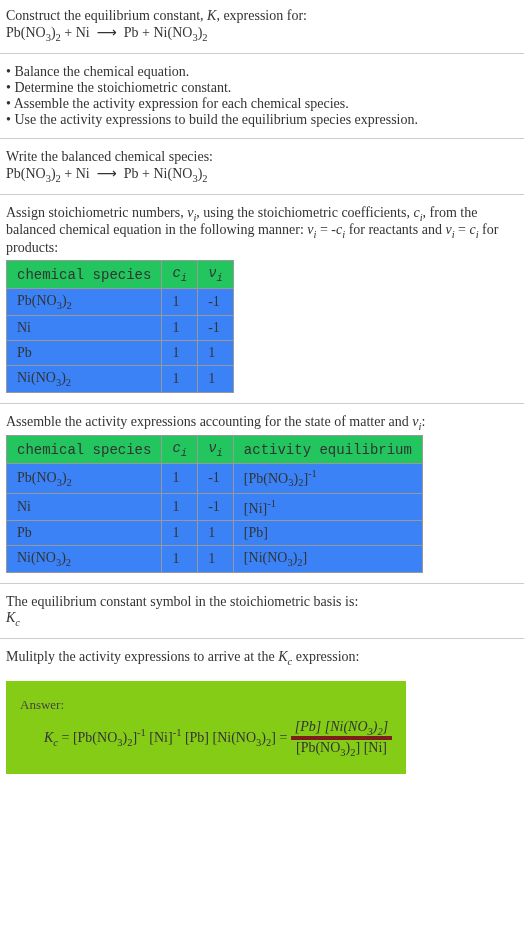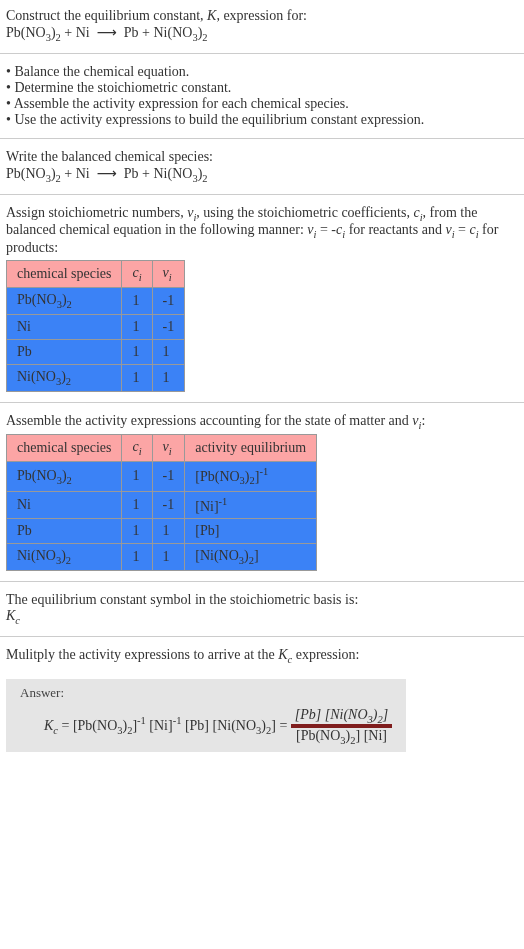--- a/index.html
+++ b/index.html
@@ -24,25 +24,26 @@
     margin-top: 4px;
   }
   table.data th, table.data td {
     border: 1px solid #999;
     padding: 4px 10px;
     text-align: left;
     font-weight: normal;
     background: #3b82f6;
   }
   table.data th {
-    background: #fca5a5;
+    background: #22c55e;
+    font-family: Liberation Mono, monospace;
   }
   .answer-box {
-    background: #e5e5e5;
-    padding: 6px 14px;
+    background: #84cc16;
+    padding: 16px 14px;
     margin: 6px;
     display: inline-block;
   }
   .answer-label {
     font-size: 13px;
     color: #444;
     margin-bottom: 6px;
   }
   .indent {
     margin-left: 24px;
@@ -62,21 +63,21 @@
   <div>
     Pb(NO<sub>3</sub>)<sub>2</sub> + Ni&nbsp;&nbsp;⟶&nbsp;&nbsp;Pb + Ni(NO<sub>3</sub>)<sub>2</sub>
   </div>
 </div>
 <hr class="hr">
 
 <div class="section">
   <div>• Balance the chemical equation.</div>
   <div>• Determine the stoichiometric constant.</div>
   <div>• Assemble the activity expression for each chemical species.</div>
-  <div>• Use the activity expressions to build the equilibrium constant expression.</div>
+  <div>• Use the activity expressions to build the equilibrium species expression.</div>
 </div>
 <hr class="hr">
 
 <div class="section">
   <div>Write the balanced chemical species:</div>
   <div>
     Pb(NO<sub>3</sub>)<sub>2</sub> + Ni&nbsp;&nbsp;⟶&nbsp;&nbsp;Pb + Ni(NO<sub>3</sub>)<sub>2</sub>
   </div>
 </div>
 <hr class="hr">

